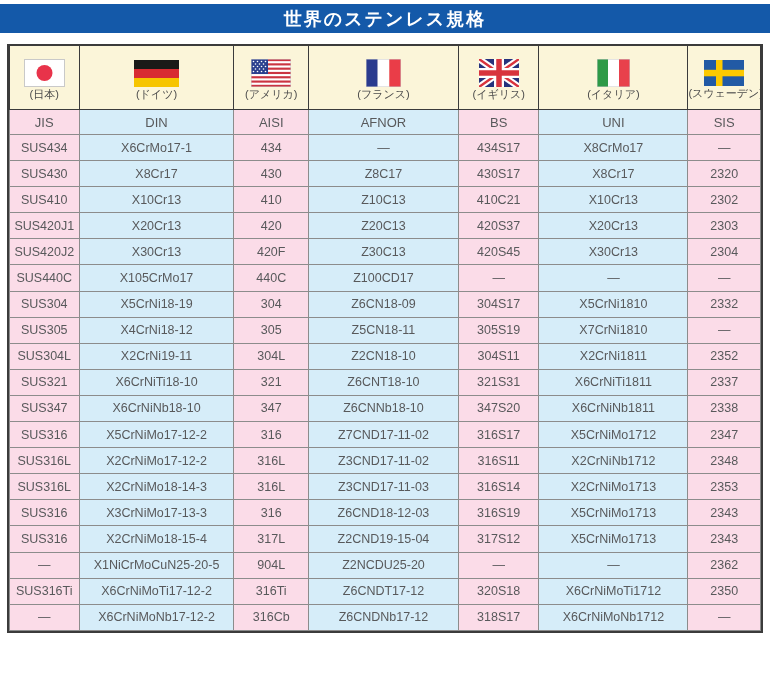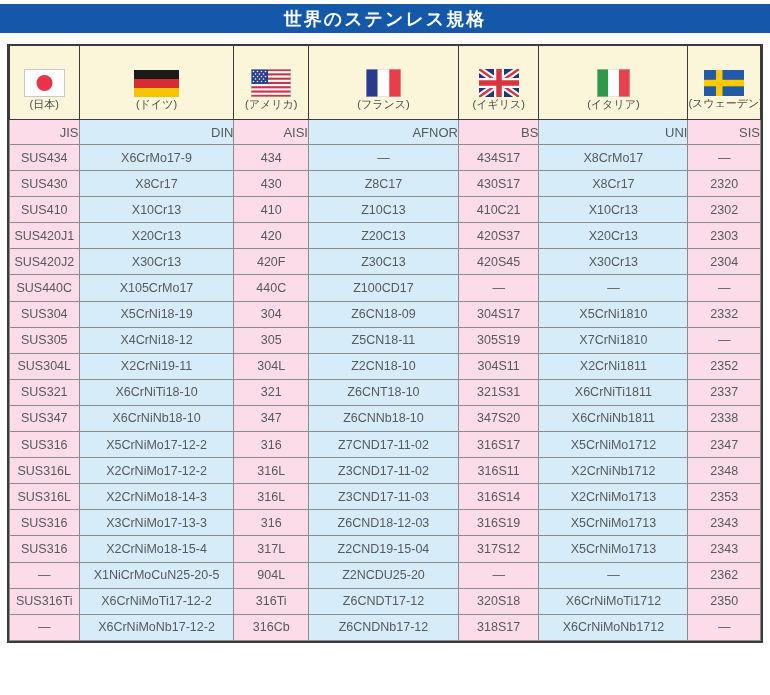--- a/index.html
+++ b/index.html
@@ -36,37 +36,36 @@
     height:25.1px;
     padding:0;
     overflow:hidden;
     white-space:nowrap;
   }
   tr.flag-row td{
     background:#fbf5d9;
     border:1px solid #3b3b3b;
     border-top:none;
     height:61px;
-    padding-top:12px;
+    padding-top:2px;
   }
   tr.flag-row td .flag{
     display:block;
     margin:3px auto 1px auto;
   }
   tr.flag-row td .country{
     display:block;
     font-size:11px;
     color:#4c4c4c;
     line-height:13px;
   }
   tr.code-row td{
     height:24px;
     font-size:13px;
     border-top:1.5px solid #3b3b3b;
-    text-align:right;
   }
   td.c-pink{background:#fbdce8;}
   td.c-blue{background:#d6edf9;}
 </style>
 </head>
 <body>
 
 <div class="title-bar">
   <span>世界のステンレス規格</span>
 </div>
@@ -156,21 +155,21 @@
           <td class="c-pink">JIS</td>
           <td class="c-blue">DIN</td>
           <td class="c-pink">AISI</td>
           <td class="c-blue">AFNOR</td>
           <td class="c-pink">BS</td>
           <td class="c-blue">UNI</td>
           <td class="c-pink">SIS</td>
         </tr>
         <tr>
           <td class="c-pink">SUS434</td>
-          <td class="c-blue">X6CrMo17-9</td>
+          <td class="c-blue">X6CrMo17-1</td>
           <td class="c-pink">434</td>
           <td class="c-blue">―</td>
           <td class="c-pink">434S17</td>
           <td class="c-blue">X8CrMo17</td>
           <td class="c-pink">―</td>
         </tr>
         <tr>
           <td class="c-pink">SUS430</td>
           <td class="c-blue">X8Cr17</td>
           <td class="c-pink">430</td>

